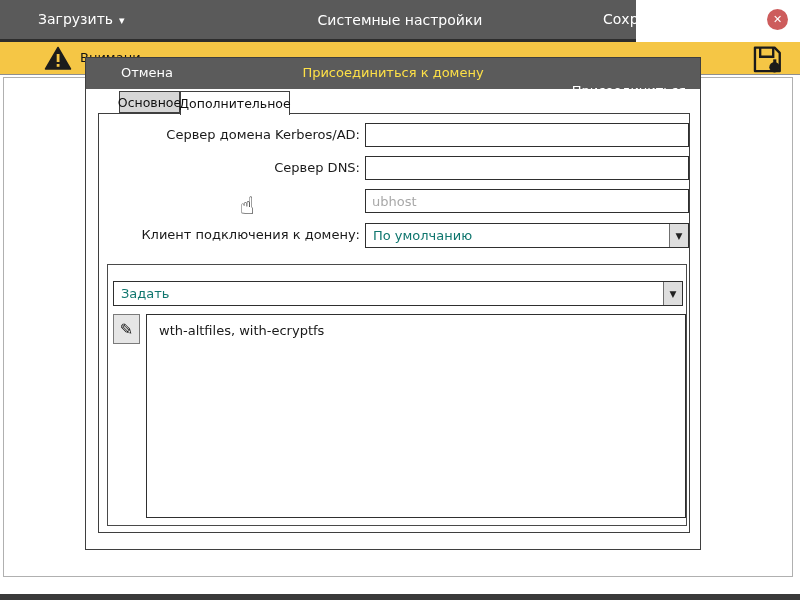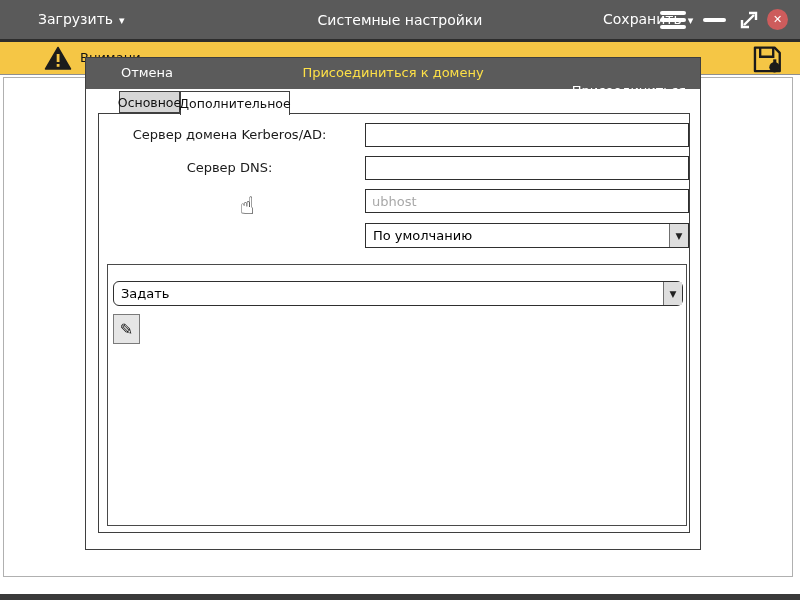--- a/index.html
+++ b/index.html
@@ -1,21 +1,21 @@
 <!DOCTYPE html>
 <html><head>
 <meta charset="utf-8">
 <style>
   * { margin:0; padding:0; box-sizing:border-box; }
   body { width:800px; height:600px; overflow:hidden; font-family:"DejaVu Sans", sans-serif; background:#fff; }
   .screen { position:relative; width:800px; height:600px; background:#fff; overflow:hidden; }
   .abs { position:absolute; }
 
   
-  .titlebar { left:0; top:0; width:800px; height:42px; background:#5a5a5a; border-bottom:3px solid #2d2d2d; z-index:6; }
+  .titlebar { left:0; top:0; width:636px; height:42px; background:#5a5a5a; border-bottom:3px solid #2d2d2d; z-index:6; }
   .titlebar .tb-text { color:#fff; font-size:14px; }
   .tb-load { left:38px; top:11px; cursor:default; }
   .tb-title { left:0; top:12px; width:800px; text-align:center; font-size:14px; color:#fff; }
   .tb-save { left:570px; top:11px;margin-left:33px; }
   .caret { font-size:11px; margin-left:6px; }
   .hamburger { left:660px; top:11px; width:26px; height:18px; }
   .hamburger .bar { position:absolute; left:0; width:26px; height:3.5px; background:#fff; border-radius:2px; }
   .minimize { left:703px; top:18px; width:23px; height:4px; background:#fff; border-radius:2px; }
   .expandic { left:738px; top:9px; }
   .closebtn { left:767px; top:9px; width:21px; height:21px; border-radius:50%; background:#cd5c5c; color:#fff;
@@ -75,33 +75,33 @@
   .m-cancel { position:absolute; left:35px; top:7px; color:#fff; font-size:13px; }
   .m-title { position:absolute; left:0; top:7px; width:100%; text-align:center; color:#fde047; font-size:13px; }
   .m-join { position:absolute; right:14px; top:7px; color:#fff; font-size:13px;margin-top:18px; }
 
   .tab { position:absolute; top:33px; font-size:12.5px; color:#111; display:flex; align-items:center; justify-content:center;
          border:1px solid #3f3f3f; }
   .tab-basic { left:33px; width:61px; height:22px; background:#d6d6d6; }
   .tab-adv { left:94px; width:110px; height:24px; background:#fff; border-bottom:none; z-index:3; }
 
   .panel { position:absolute; left:12px; top:55px; width:592px; height:420px; border:1px solid #3f3f3f; background:#fff; z-index:2; }
-  .f-label { position:absolute; left:0; width:261px; text-align:center; font-size:13px; color:#1a1a1a; }
+  .f-label { position:absolute; left:0; width:261px; text-align:right; font-size:13px; color:#1a1a1a; }
   .f-input { position:absolute; left:266px; width:324px; height:24px; border:1px solid #2f2f2f; background:#fff;
              font-family:"DejaVu Sans", sans-serif; font-size:13px; padding:0 6px; color:#1a1a1a; }
   .f-input::placeholder { color:#a8a8a8; opacity:1; }
   .combo { position:absolute; border:1px solid #2f2f2f; background:#fff; }
-  .combo-text { position:absolute; left:7px; top:4px; font-size:13px; color:#000000; }
+  .combo-text { position:absolute; left:7px; top:4px; font-size:13px; color:#0f766e; }
   .combo-arrow { position:absolute; right:0; top:0; bottom:0; width:19px; background:#dedede; border-left:1px solid #6f6f6f;
                  display:flex; align-items:center; justify-content:center; font-size:9px; color:#222; }
   .row4-combo { left:266px; top:109px; width:324px; height:25px; }
 
   .auth-group { position:absolute; left:8px; top:150px; width:580px; height:262px; border:1px solid #4a4a4a; }
   .auth-label { position:absolute; left:8px; top:-9px; background:#fff; padding:0 4px; font-size:13px; color:#1a1a1a; }
-  .auth-combo { left:5px; top:16px; width:570px; height:25px;border-radius:6px; }
+  .auth-combo { left:5px; top:16px; width:570px; height:25px; }
   .pencilbtn { position:absolute; left:5px; top:49px; width:27px; height:30px; background:#e6e6e6; border:1px solid #7a7a7a;
                display:flex; align-items:center; justify-content:center; font-size:16px; color:#111; }
   .optsbox { position:absolute; left:38px; top:49px; width:540px; height:204px; border:1px solid #2f2f2f; background:#fff;
              font-size:13px; color:#1a1a1a; padding:8px 12px; }
 
   .handcursor { left:240px; top:194px; font-size:24px; color:#111; z-index:30; line-height:1; }
 </style>
 </head>
 <body>
 
@@ -229,33 +229,35 @@
 
     <div class="panel">
       <div class="f-label" style="top:13px">Сервер домена Kerberos/AD:</div>
       <input class="f-input" style="top: 9px;">
 
       <div class="f-label" style="top:46px">Сервер DNS:</div>
       <input class="f-input" style="top: 42px;">
 
       <input class="f-input" style="top: 75px;" placeholder="ubhost">
 
+      <div class="f-label" style="top:113px">Клиент подключения к домену:</div>
       <div class="combo row4-combo">
         <span class="combo-text">По умолчанию</span>
         <span class="combo-arrow">▼</span>
       </div>
 
       <div class="auth-group">
         <div class="combo auth-combo">
           <span class="combo-text">Задать</span>
           <span class="combo-arrow">▼</span>
         </div>
         <div class="pencilbtn">
           <span>✎</span>
         </div>
+        <div class="optsbox">wth-altfiles, with-ecryptfs</div>
       </div>
     </div>
   </div>
 
   <div class="abs handcursor">☝</div>
 
   <div class="abs bottomstrip"></div>
 
 </div>
 

